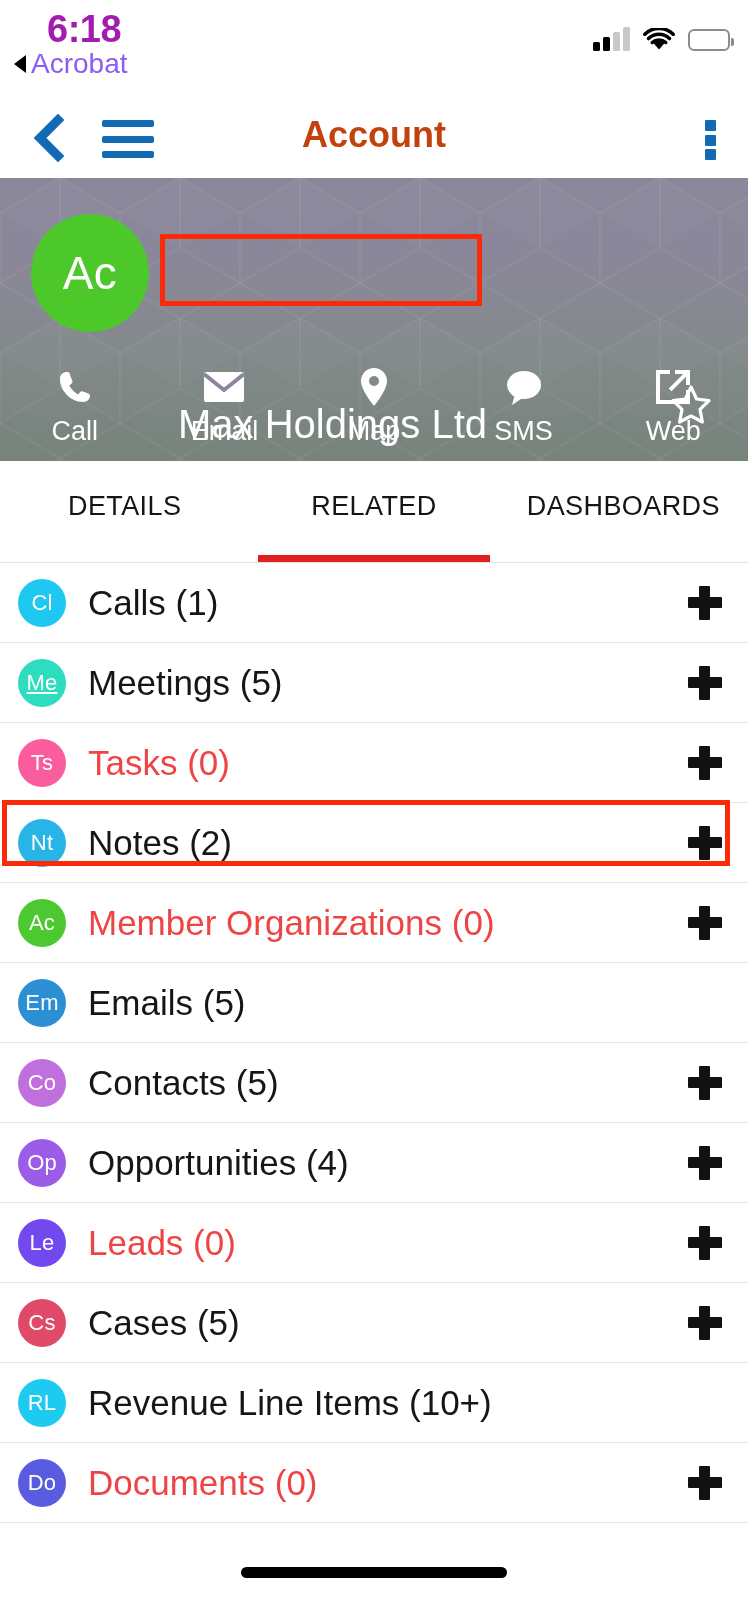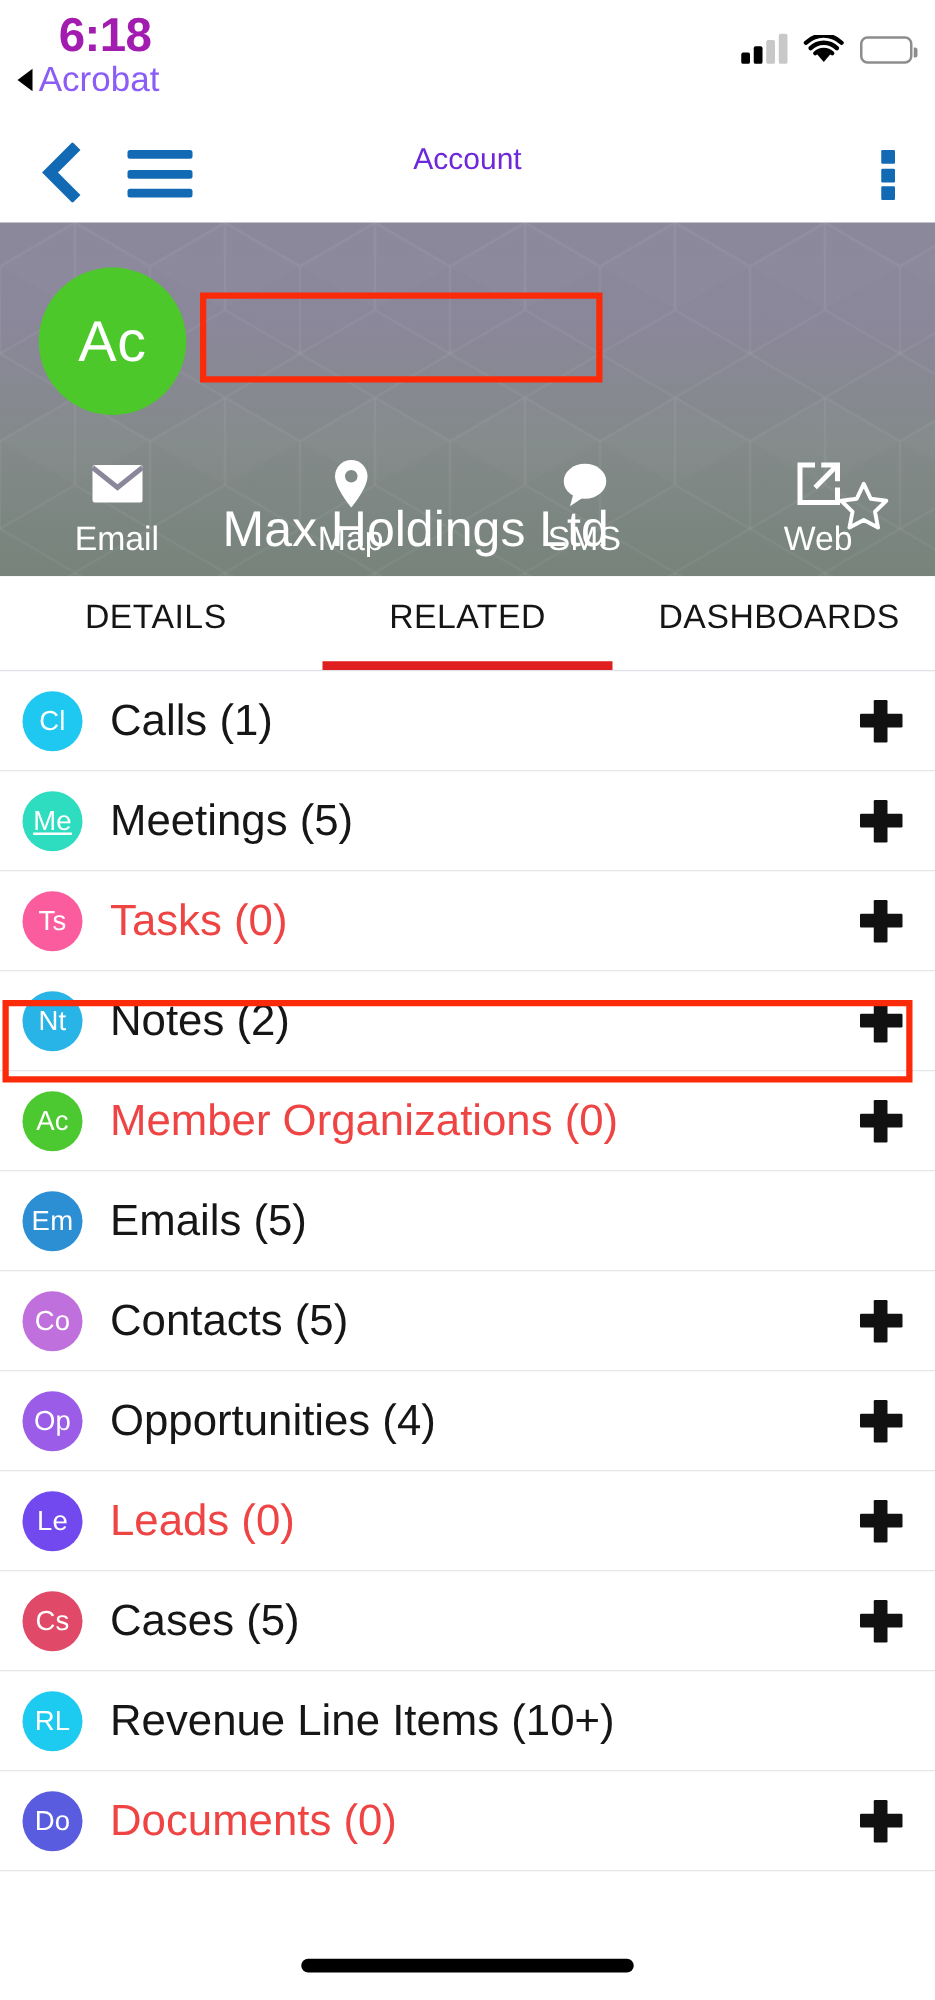--- a/index.html
+++ b/index.html
@@ -54,21 +54,21 @@
     position:absolute; left:26px; top:12px; width:44px; height:52px;
     display:flex; align-items:center; justify-content:center;
   }
   .nav-hamburger {
     position:absolute; left:102px; top:20px; width:52px; height:38px;
     display:flex; flex-direction:column; justify-content:space-between;
   }
   .nav-hamburger span { display:block; height:7px; background:#1269b4; border-radius:2px; }
   .nav-title {
     position:absolute; left:0; right:0; top:14px; text-align:center;
-    font-size:24px; font-weight:normal; color:#6d28d9;
+    font-size:36px; font-weight:bold; color:#c2410c;
   }
   .nav-more {
     position:absolute; right:25px; top:20px; width:26px; height:40px;
     display:flex; flex-direction:column; justify-content:space-between; align-items:center;
   }
   .nav-more span { display:block; width:11px; height:11px; background:#1269b4; border-radius:1px; }
 
   
   .header-panel {
     position:relative; height:283px; overflow:hidden;
@@ -94,21 +94,21 @@
     display:flex; justify-content:space-around; align-items:flex-end;
   }
   .action {
     width:20%; display:flex; flex-direction:column; align-items:center; gap:8px;
   }
   .action .ic { height:42px; display:flex; align-items:center; justify-content:center; }
   .action .lb { font-size:27px; color:#fff; }
 
   
   .tabs {
-    position:relative; height:76px; background:#fff;
+    position:relative; height:102px; background:#fff;
     display:flex; border-bottom:1px solid #dfe3e8;
   }
   .tab {
     flex:1; display:flex; align-items:center; justify-content:center;
     position:relative; font-size:27px; letter-spacing:.4px; color:#151515;
     padding-bottom:10px;
   }
   .tab.active:after {
     content:""; position:absolute; left:50%; transform:translateX(-50%);
     bottom:0; width:232px; height:7px; background:#e02020;
@@ -224,20 +224,28 @@
 
     <div class="fav-star">
       <svg width="44" height="44" viewBox="0 0 44 44">
         <path d="M22 4 L27.6 16 L40 17.6 L31 26.4 L33.4 39 L22 33 L10.6 39 L13 26.4 L4 17.6 L16.4 16 Z" fill="none" stroke="#fff" stroke-width="3.2" stroke-linejoin="round"></path>
       </svg>
     </div>
 
     <div class="actions">
       <div class="action">
         <span class="ic">
+          <svg width="38" height="38" viewBox="0 0 38 38">
+            <path d="M10 4 C7 4 4 7 4 11 c0 12 11 23 23 23 4 0 7-3 7-6 0-1-0.6-2-1.6-2.4l-5.4-2.2c-1-0.4-2.1-0.1-2.8 0.7l-2 2.3c-3.8-2-6.9-5.1-8.9-8.9l2.3-2c0.8-0.7 1.1-1.8 0.7-2.8l-2.2-5.4C13.9 4.6 13 4 12 4 Z" fill="#fff"></path>
+          </svg>
+        </span>
+        <span class="lb">Call</span>
+      </div>
+      <div class="action">
+        <span class="ic">
           <svg width="42" height="34" viewBox="0 0 42 34">
             <rect x="1" y="2" width="40" height="30" rx="2" fill="#fff"></rect>
             <path d="M1 4 L21 20 L41 4" fill="none" stroke="#8b879a" stroke-width="4"></path>
           </svg>
         </span>
         <span class="lb">Email</span>
       </div>
       <div class="action">
         <span class="ic">
           <svg width="30" height="40" viewBox="0 0 30 40">

